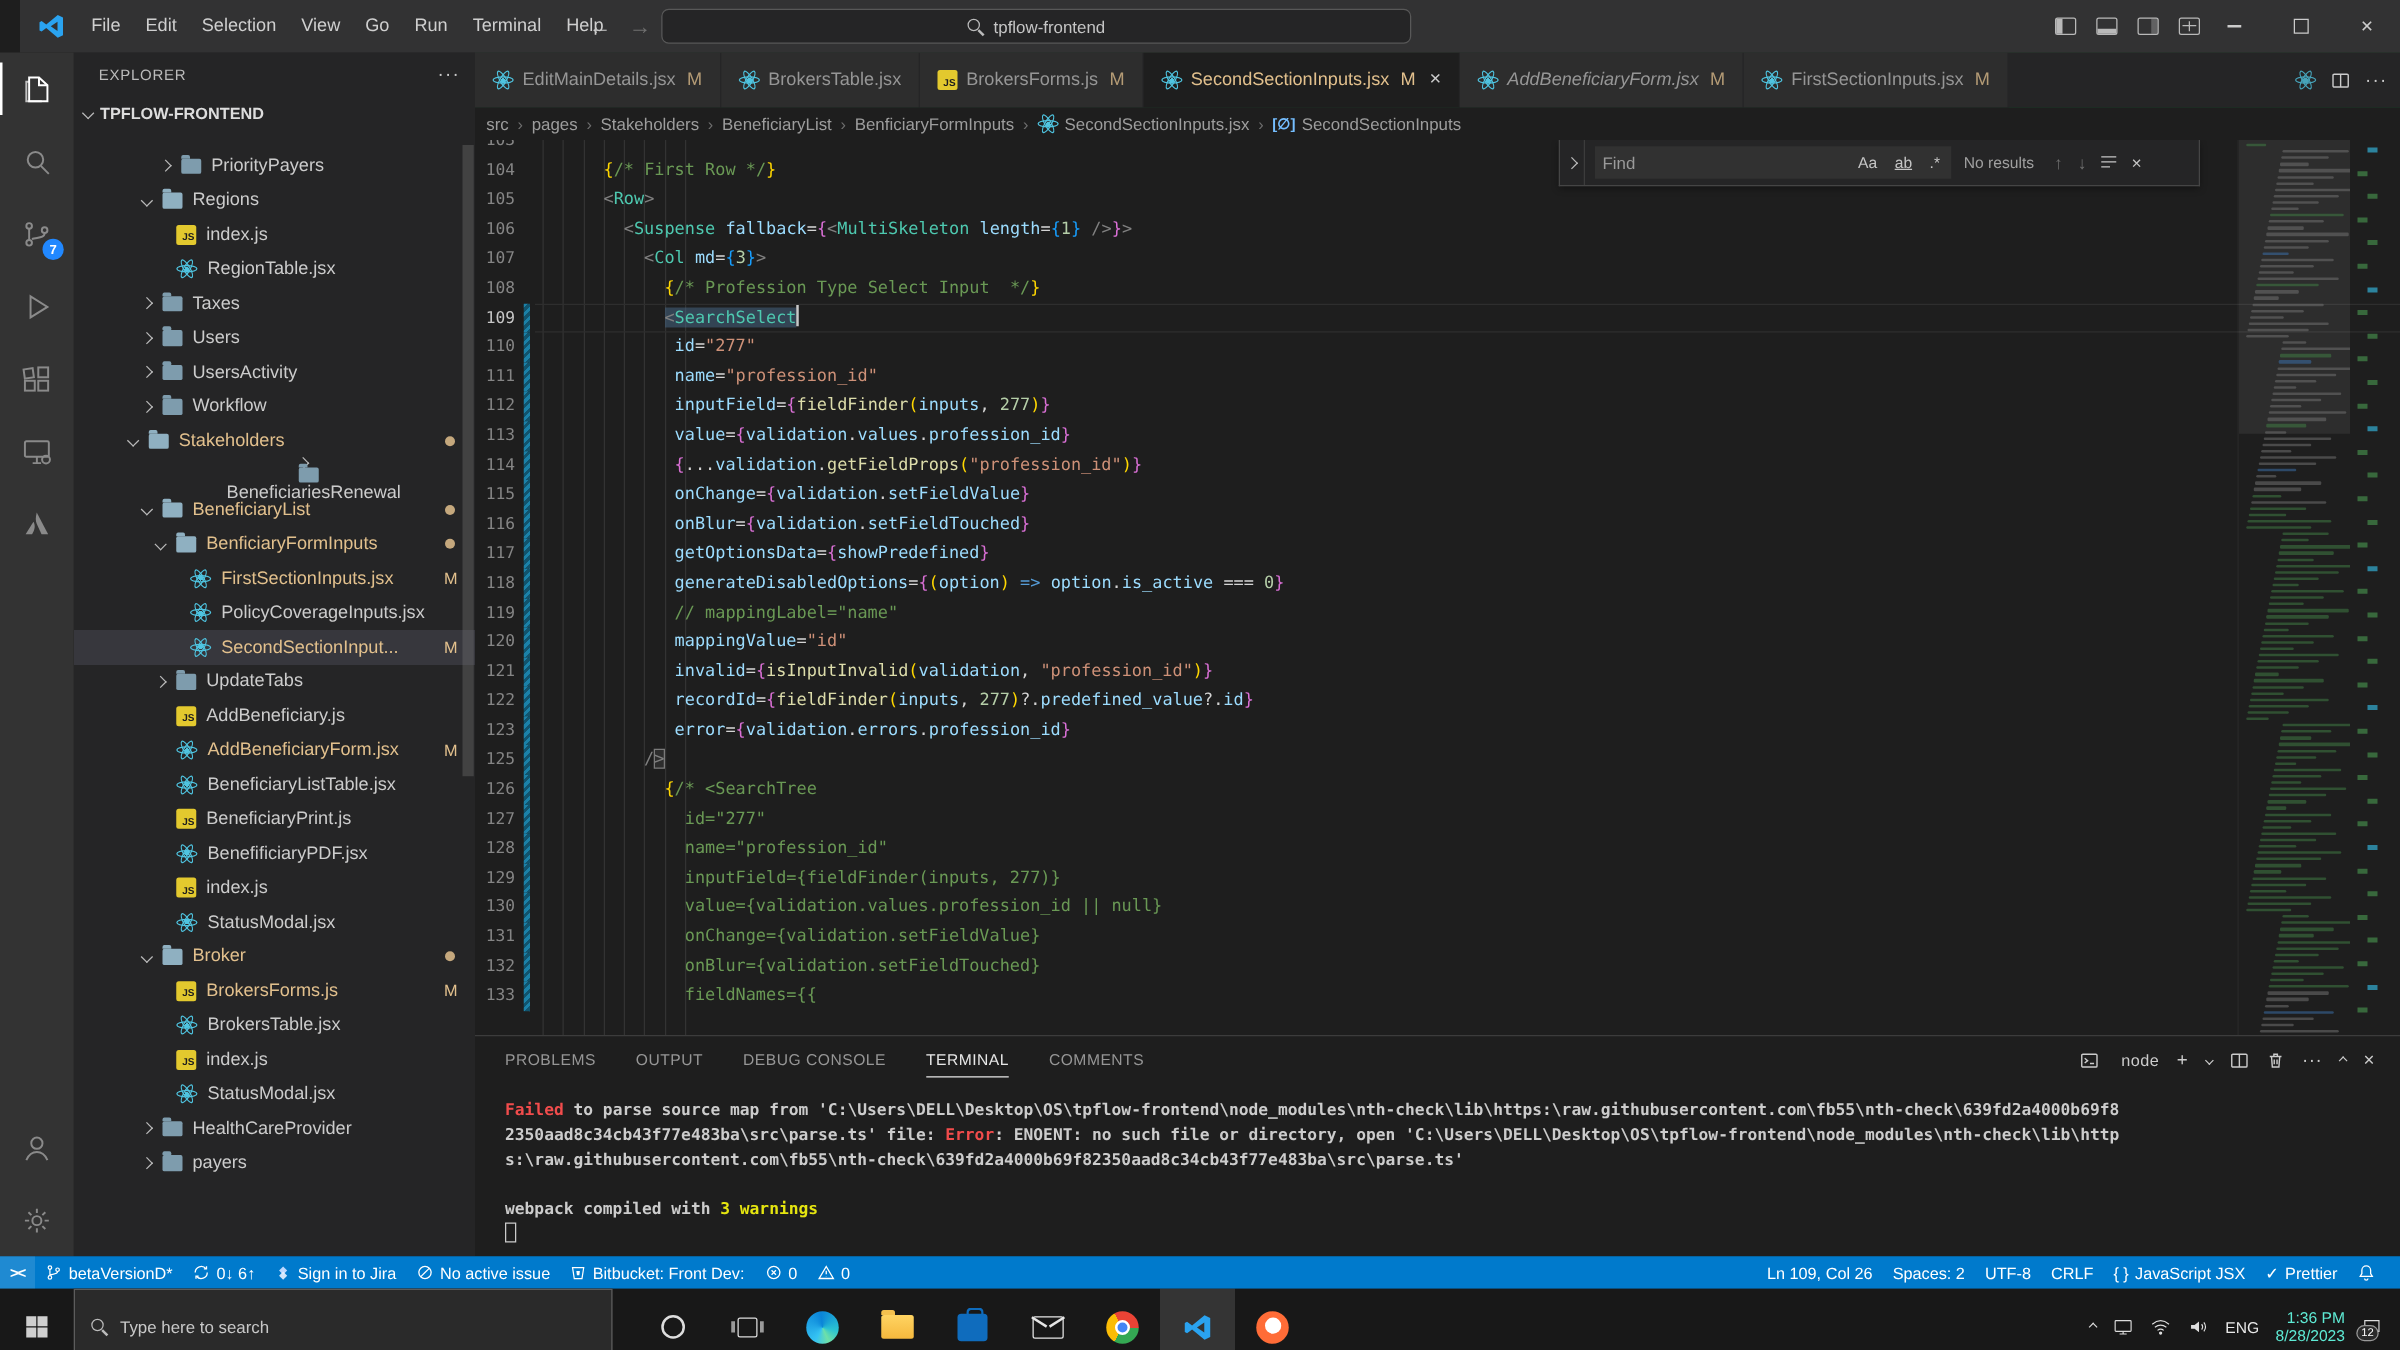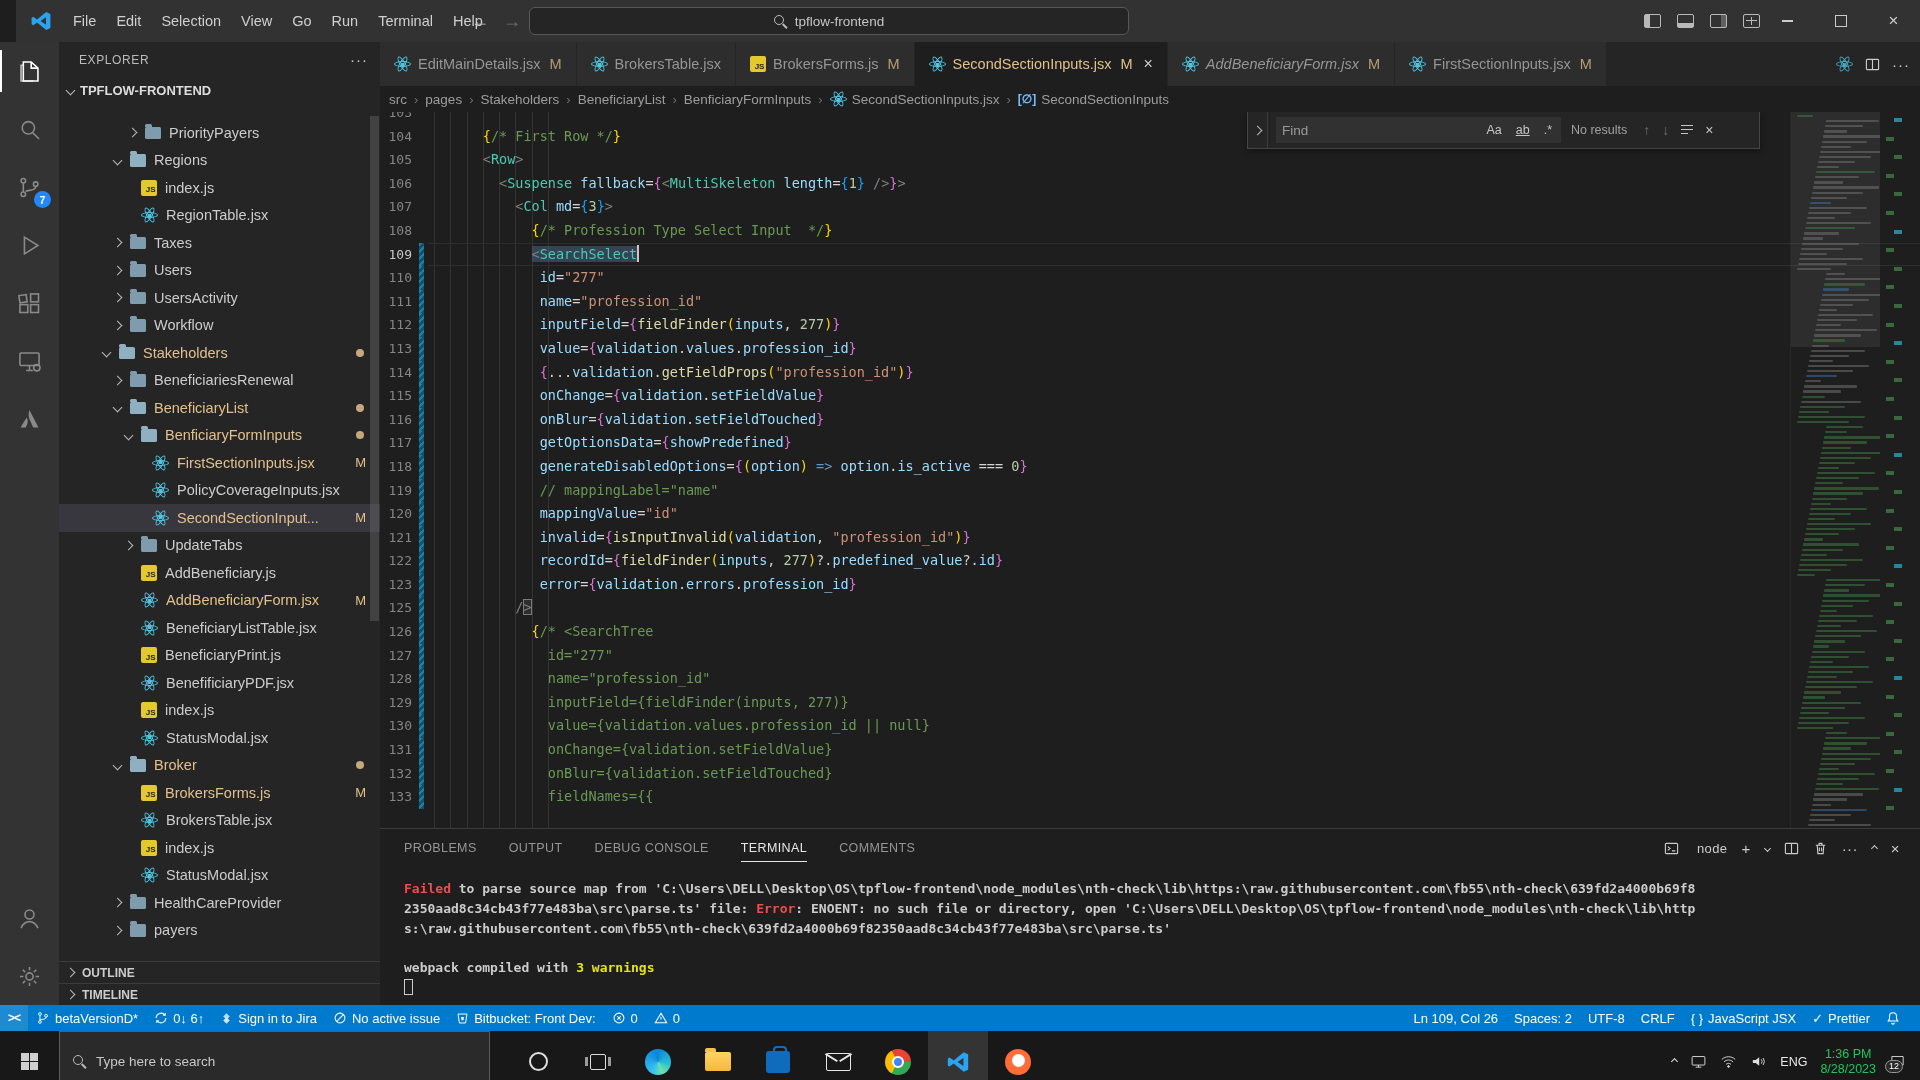--- a/index.html
+++ b/index.html
@@ -137,21 +137,21 @@
   .taskbar{position:absolute;left:0;right:0;top:1031px;height:61px;background:#181818;display:flex;align-items:stretch;z-index:50}
   .tk-start{width:59px;display:flex;align-items:center;justify-content:center}
   .winflag{display:grid;grid-template-columns:8px 8px;grid-template-rows:8px 8px;gap:1.5px}
   .winflag span{background:#cfcfcf}
   .tk-search{width:431px;background:#2a2a2a;border:1px solid #5c5c5c;display:flex;align-items:center;gap:10px;padding-left:13px;font-size:13.5px;color:#c8c8c8}
   .tk-apps{display:flex;align-items:stretch;margin-left:18px}
   .tk-cell{width:60px;display:flex;align-items:center;justify-content:center;position:relative}
   .tk-cell.active{background:rgba(255,255,255,.12)}
   .tk-cell.active::after{content:'';position:absolute;left:6px;right:6px;bottom:0;height:2px;background:#76b9ed}
   .tk-tray{margin-left:auto;display:flex;align-items:center;gap:13px;padding-right:14px}
-  .tk-clock{text-align:center;font-size:12.5px;line-height:15px;color:#22c55e}
+  .tk-clock{text-align:right;font-size:12.5px;line-height:15px;color:#5eead4}
   .tk-eng{font-size:12.5px;color:#e8e8e8}
   .tray-ic svg{width:17px;height:17px;fill:none;stroke:#ddd;stroke-width:1.3;display:block}
   .notif{position:relative}
   .notif .nbadge{position:absolute;left:-4px;bottom:-3px;background:#2b2b2b;border:1px solid #999;color:#fff;font-size:9px;border-radius:8px;padding:0 3px;line-height:11px}
 
   
   .ic{display:inline-flex;align-items:center;justify-content:center;flex:0 0 auto}
   .i-mag{width:13px;height:13px;position:relative;display:inline-block}
   .i-mag::before{content:'';position:absolute;width:8px;height:8px;border:1.6px solid #bbb;border-radius:50%;left:0;top:0}
   .i-mag::after{content:'';position:absolute;width:5.5px;height:1.7px;background:#bbb;transform:rotate(45deg);right:-.5px;bottom:1px}
@@ -345,21 +345,21 @@
           <span class="chev r" style="margin-right: 9px;"></span>
           <span class="i-folder"></span>
           <span class="lbl">Workflow</span>
         </div>
         <div class="trow" style="padding-left: 44px;">
           <span class="chev d" style="margin-right: 9px;"></span>
           <span class="i-folder open"></span>
           <span class="lbl mod">Stakeholders</span>
           <span class="dotb"></span>
         </div>
-        <div class="trow" style="padding-left: 55px;">
+        <div class="trow" style="padding-left: 55px; flex-direction: column;">
           <span class="chev r" style="margin-right: 9px;"></span>
           <span class="i-folder"></span>
           <span class="lbl">BeneficiariesRenewal</span>
         </div>
         <div class="trow" style="padding-left: 55px;">
           <span class="chev d" style="margin-right: 9px;"></span>
           <span class="i-folder open"></span>
           <span class="lbl mod">BeneficiaryList</span>
           <span class="dotb"></span>
         </div>
@@ -505,30 +505,20 @@
           <span class="i-folder"></span>
           <span class="lbl">HealthCareProvider</span>
         </div>
         <div class="trow" style="padding-left: 55px;">
           <span class="chev r" style="margin-right: 9px;"></span>
           <span class="i-folder"></span>
           <span class="lbl">payers</span>
         </div>
       </div>
     <div class="sb-scroll"></div>
-    <div class="sb-sections">
-      <div class="sb-sec">
-          <span class="chev r"></span>
-          <span>OUTLINE</span>
-        </div>
-      <div class="sb-sec">
-          <span class="chev r"></span>
-          <span>TIMELINE</span>
-        </div>
-    </div>
   </div>
 
   <div class="editorgroup">
     <div class="tabbar" id="tabs">
         <div class="tab">
           <span class="ic">
             <span class="i-react">
               <i></i>
             </span>
           </span>

